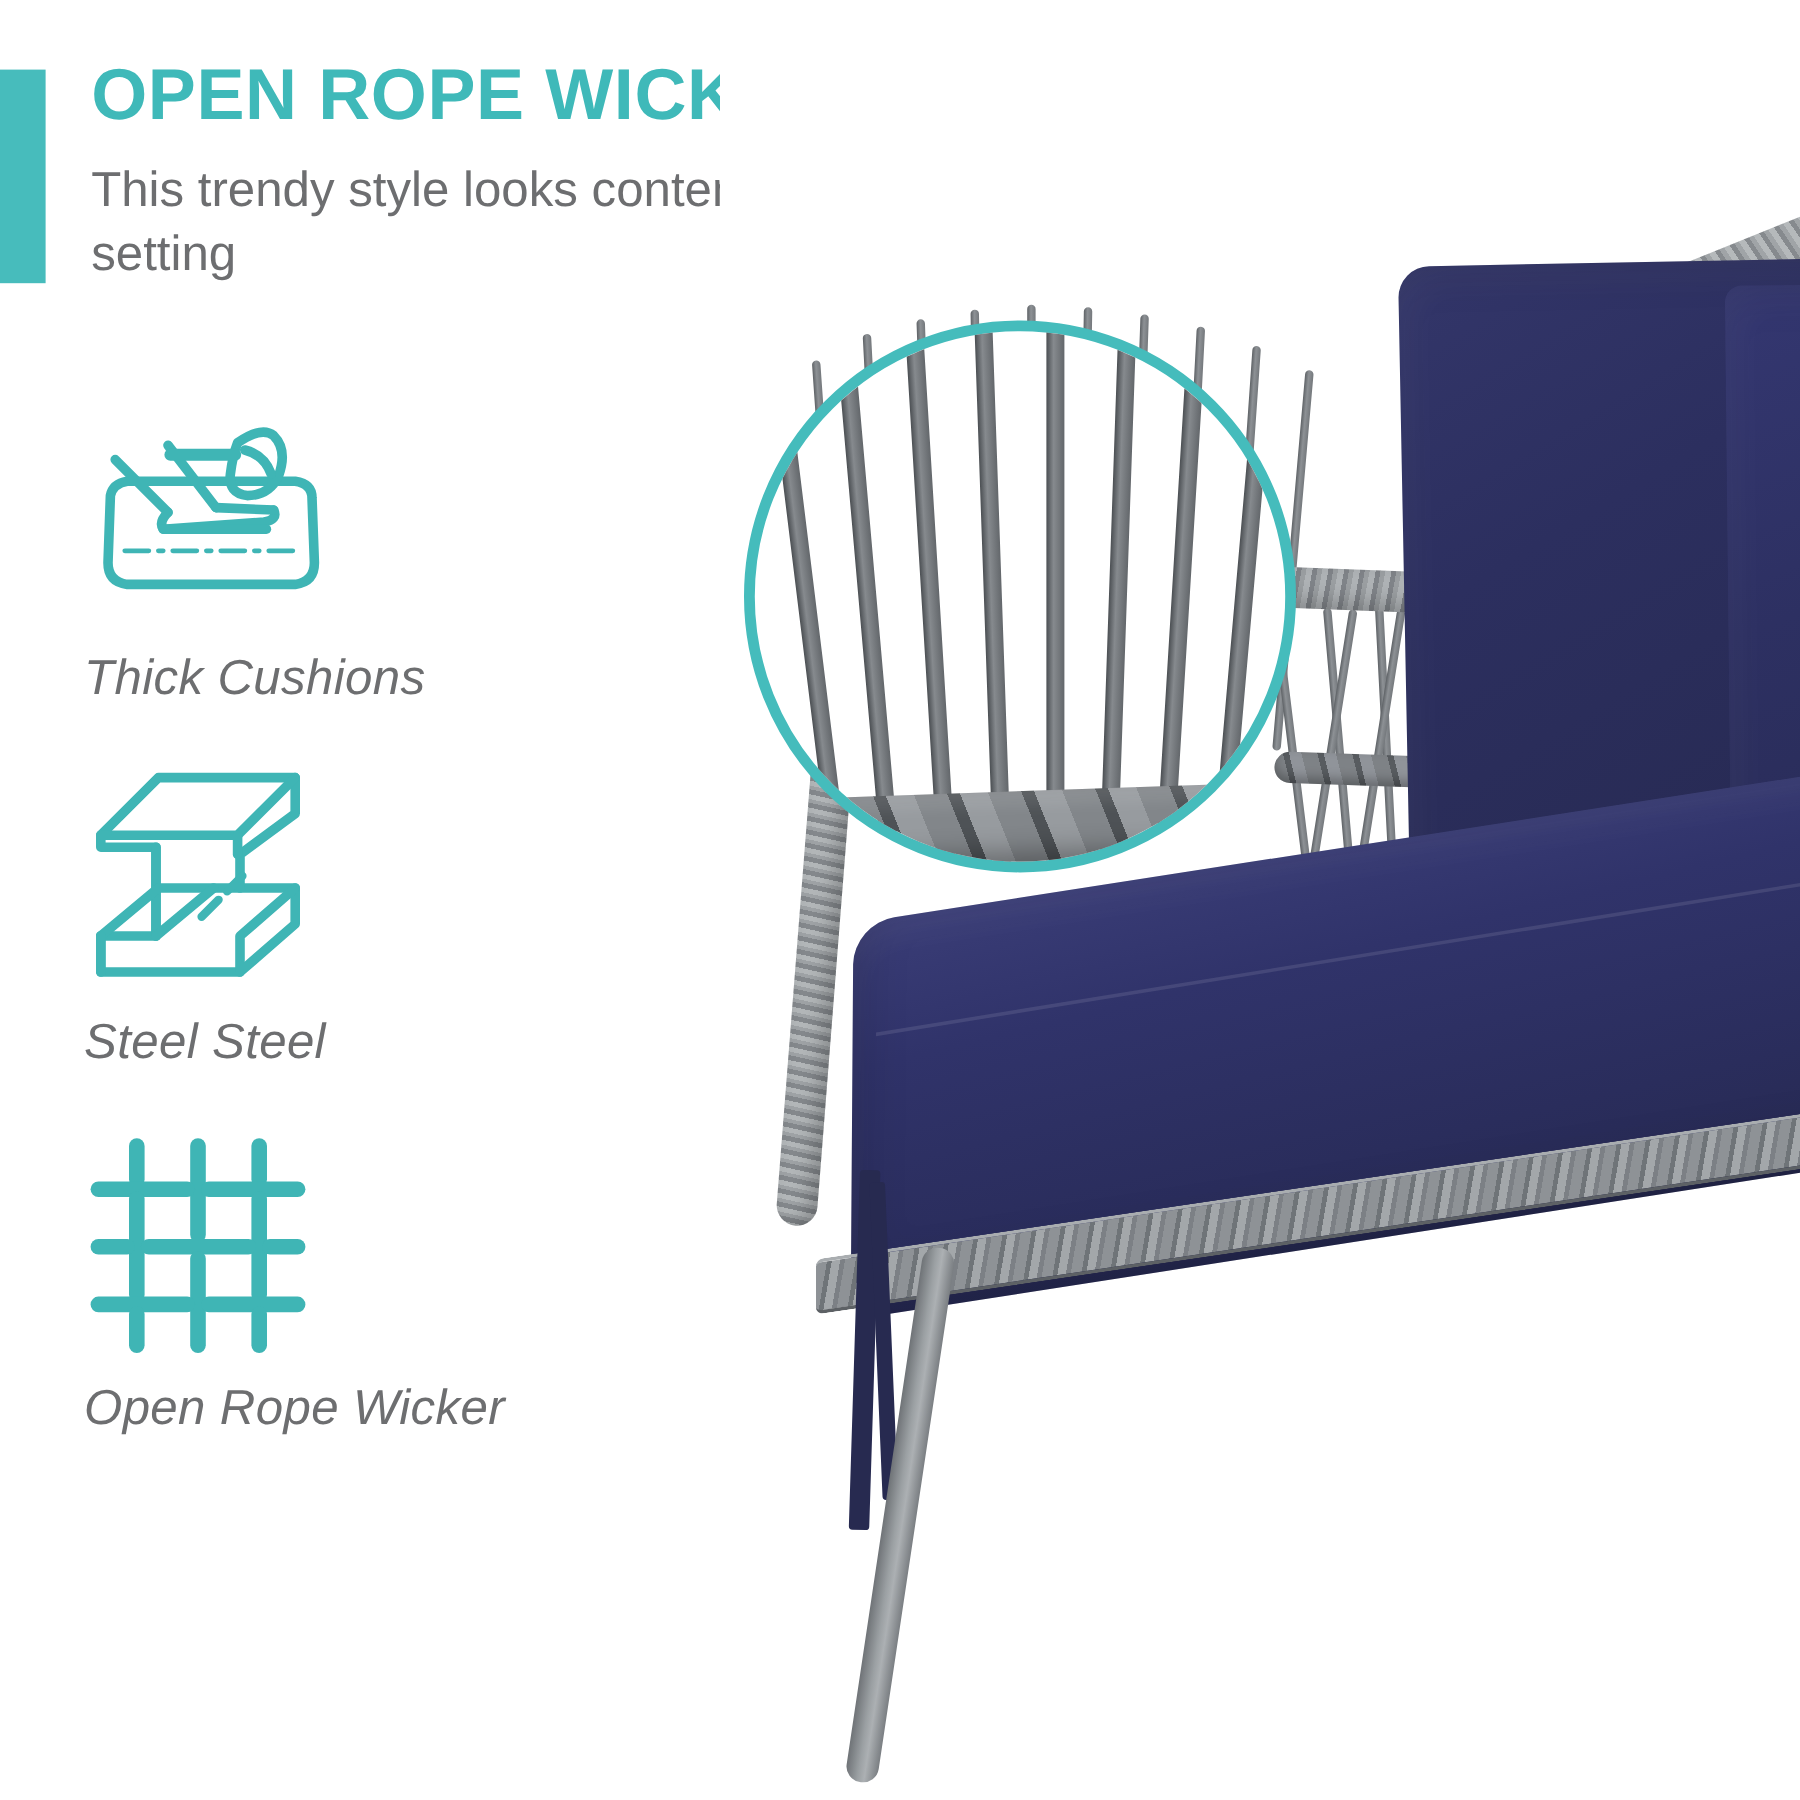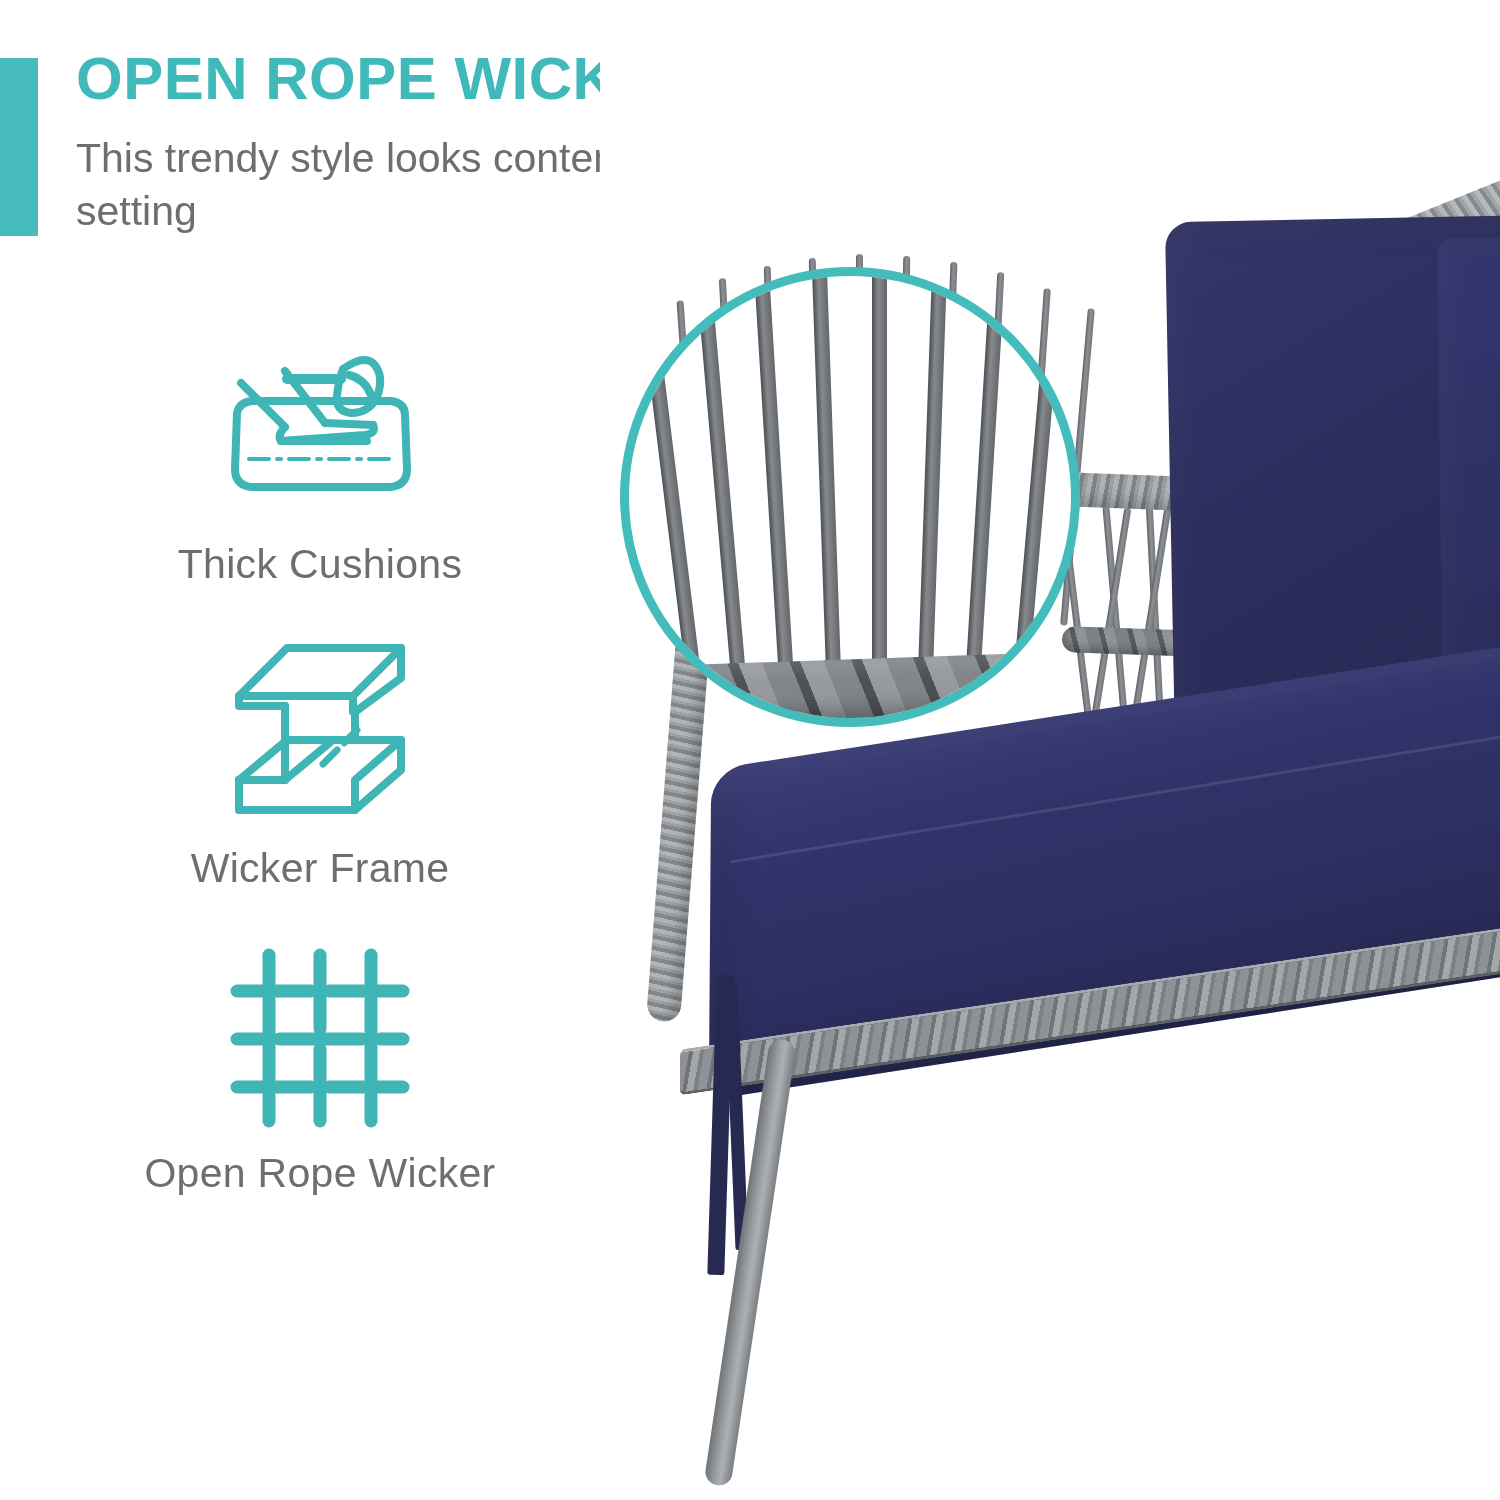--- a/index.html
+++ b/index.html
@@ -44,22 +44,23 @@
 
   
   .features {
     position:absolute;
     left:70px; top:330px;
     width:500px;
   }
   .feature {
     display:flex;
     flex-direction:column;
-    align-items:center;
+    align-items:flex-start;
     margin-bottom:44px;
+    font-style:italic;
   }
   .feature-icon {
     display:flex;
     align-items:center;
     justify-content:center;
     height:190px;
   }
   .feature-label {
     margin-top:18px;
     font-size:41px;
@@ -284,21 +285,21 @@
             <path d="M128 62 L128 78"></path>
             <path d="M60 72 L60 146"></path>
             <path d="M14 146 L62 106 L130 106"></path>
             <path d="M60 146 L108 106"></path>
             <path d="M130 176 L130 146 L176 106"></path>
             <path d="M14 176 L14 146"></path>
           </g>
           <line x1="98" y1="130" x2="132" y2="96" stroke="#3fb5b5" stroke-width="7" stroke-dasharray="20 10" stroke-linecap="round"></line>
         </svg>
       </div>
-      <div class="feature-label">Wicker Frame</div>
+      <div class="feature-label">Steel Steel</div>
     </div>
 
     <div class="feature">
       <div class="feature-icon">
         <svg width="190" height="190" viewBox="0 0 190 190">
           <g stroke="#3fb5b5" stroke-width="13" stroke-linecap="round">
             <line x1="44" y1="16" x2="44" y2="44"></line>
             <line x1="95" y1="16" x2="95" y2="90"></line>
             <line x1="146" y1="16" x2="146" y2="44"></line>
             <line x1="12" y1="52" x2="86" y2="52"></line>

